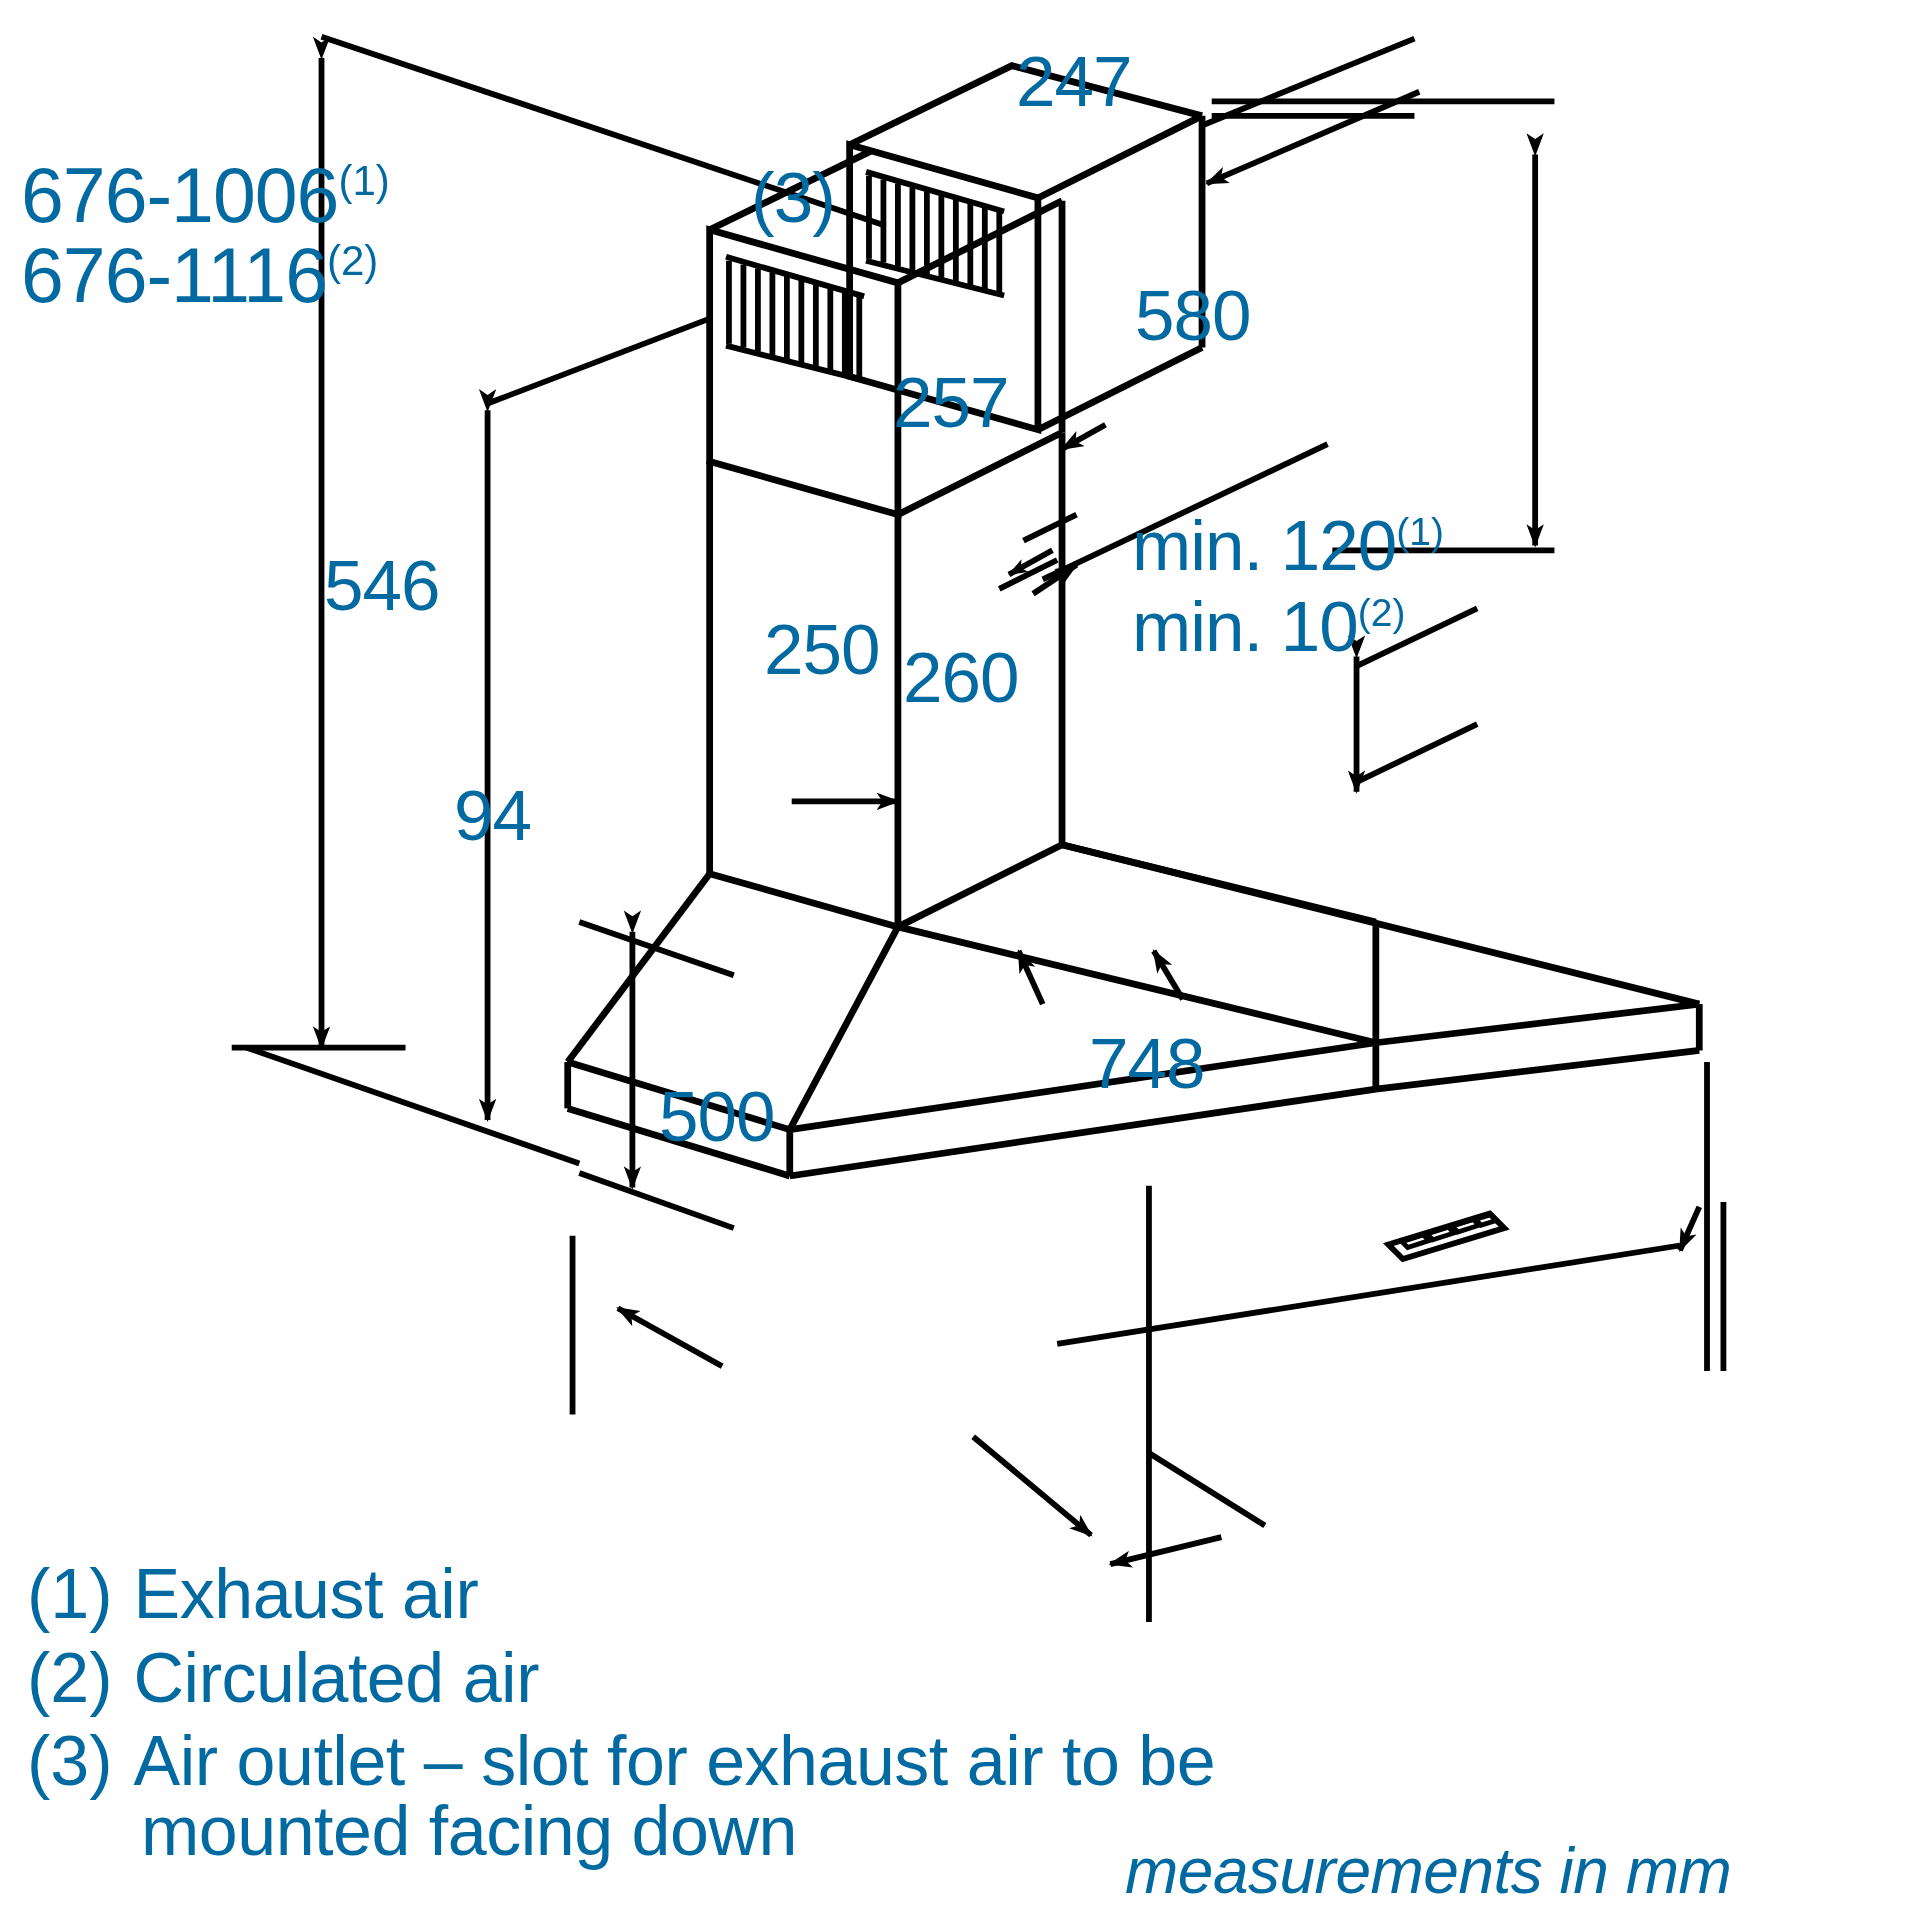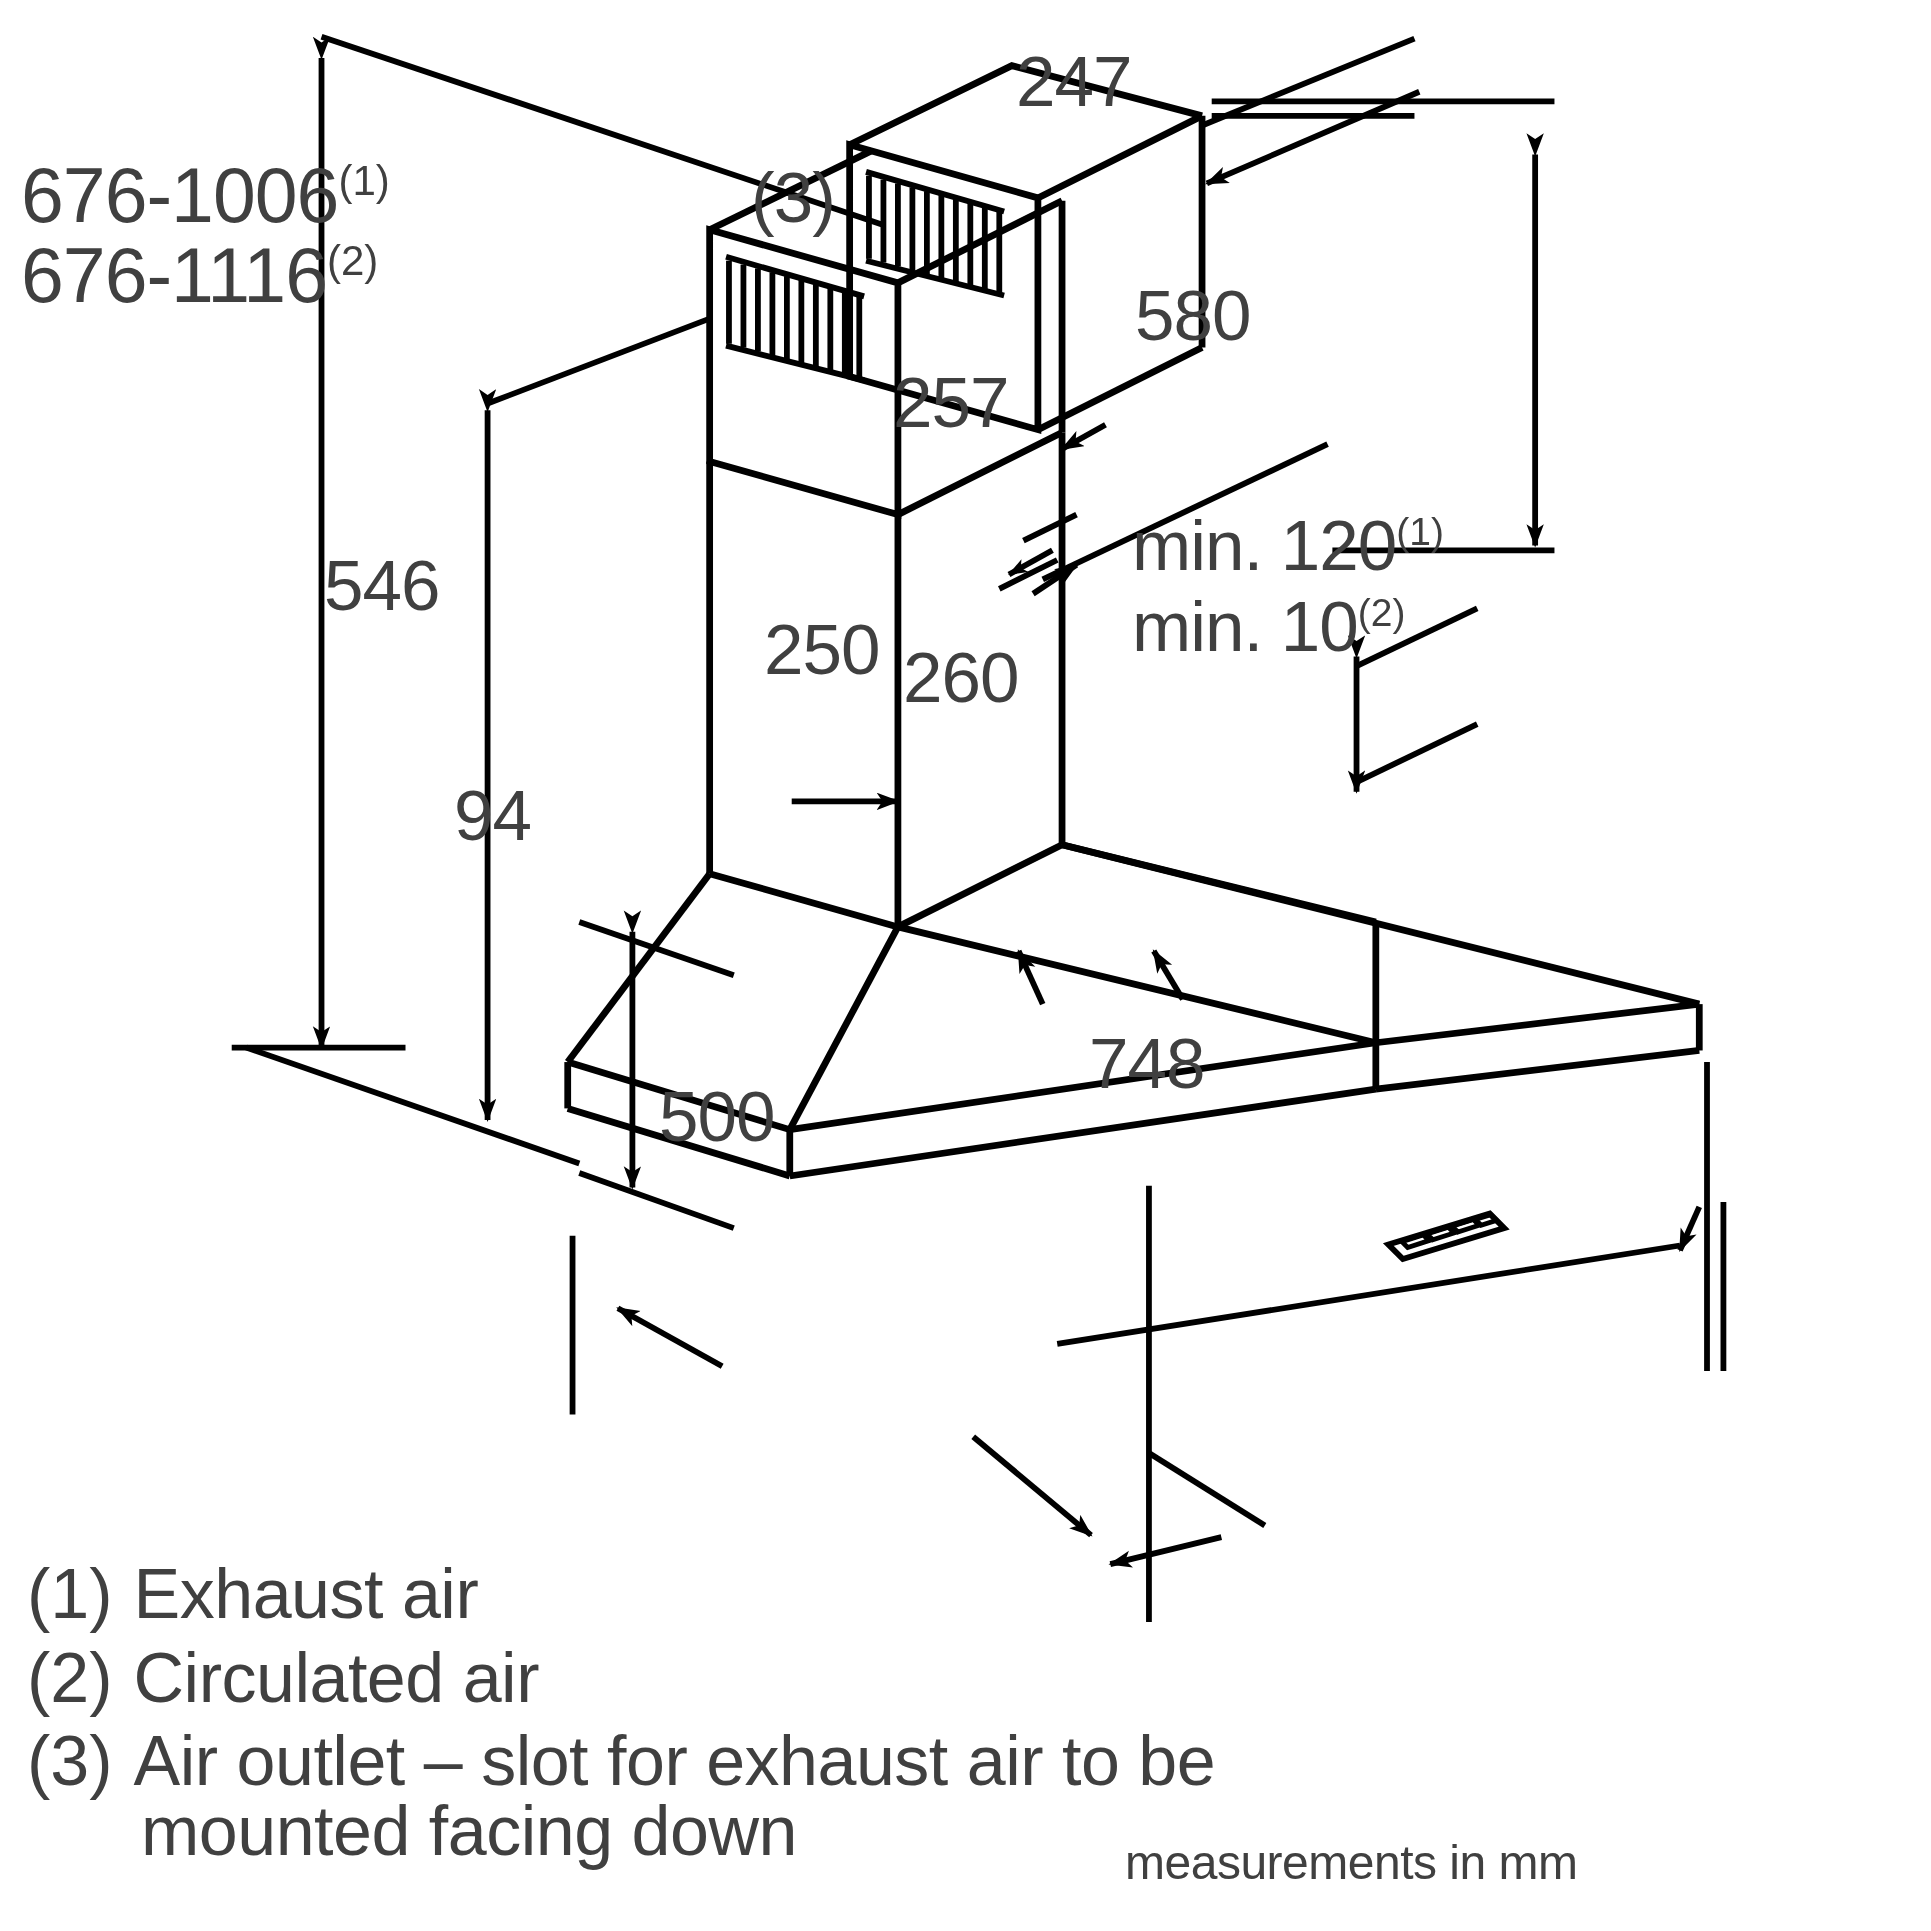--- a/index.html
+++ b/index.html
@@ -1,27 +1,27 @@
 <!DOCTYPE html>
 <html><head>
 <meta charset="utf-8">
 <style>
   html,body{margin:0;padding:0;background:#ffffff;}
   body{width:1931px;height:1931px;overflow:hidden;
        font-family:"Liberation Sans","DejaVu Sans",sans-serif;color:#000;}
   #stage{position:relative;width:1931px;height:1931px;background:#fff;}
   #stage svg{position:absolute;left:0;top:0;width:1931px;height:1931px;display:block;}
-  .lbl{position:absolute;white-space:nowrap;line-height:1;color:#404040;}
+  .lbl{position:absolute;white-space:nowrap;line-height:1;color:#0369a1;}
   .dim{font-size:71px;letter-spacing:-1px;}
   .dimbig{font-size:77px;letter-spacing:-1px;}
   .sup{font-size:42px;vertical-align:super;letter-spacing:0;}
   .supsm{font-size:39px;vertical-align:super;letter-spacing:0;}
   .leg{font-size:70px;letter-spacing:-0.5px;}
   .legmark{font-size:70px;}
-  .note{font-size:48px;letter-spacing:-0.5px;}
+  .note{font-size:64px;letter-spacing:-0.5px;font-style:italic;}
 </style>
 </head>
 <body>
 
 <div id="stage">
 
 <svg viewBox="0 0 2000 2000" xmlns="http://www.w3.org/2000/svg">
   <defs>
     <marker id="ah" markerWidth="26" markerHeight="26" refX="22" refY="9" orient="auto" markerUnits="userSpaceOnUse">
       <path d="M0,0 L24,9 L0,18 L6,9 Z" fill="#000"></path>

